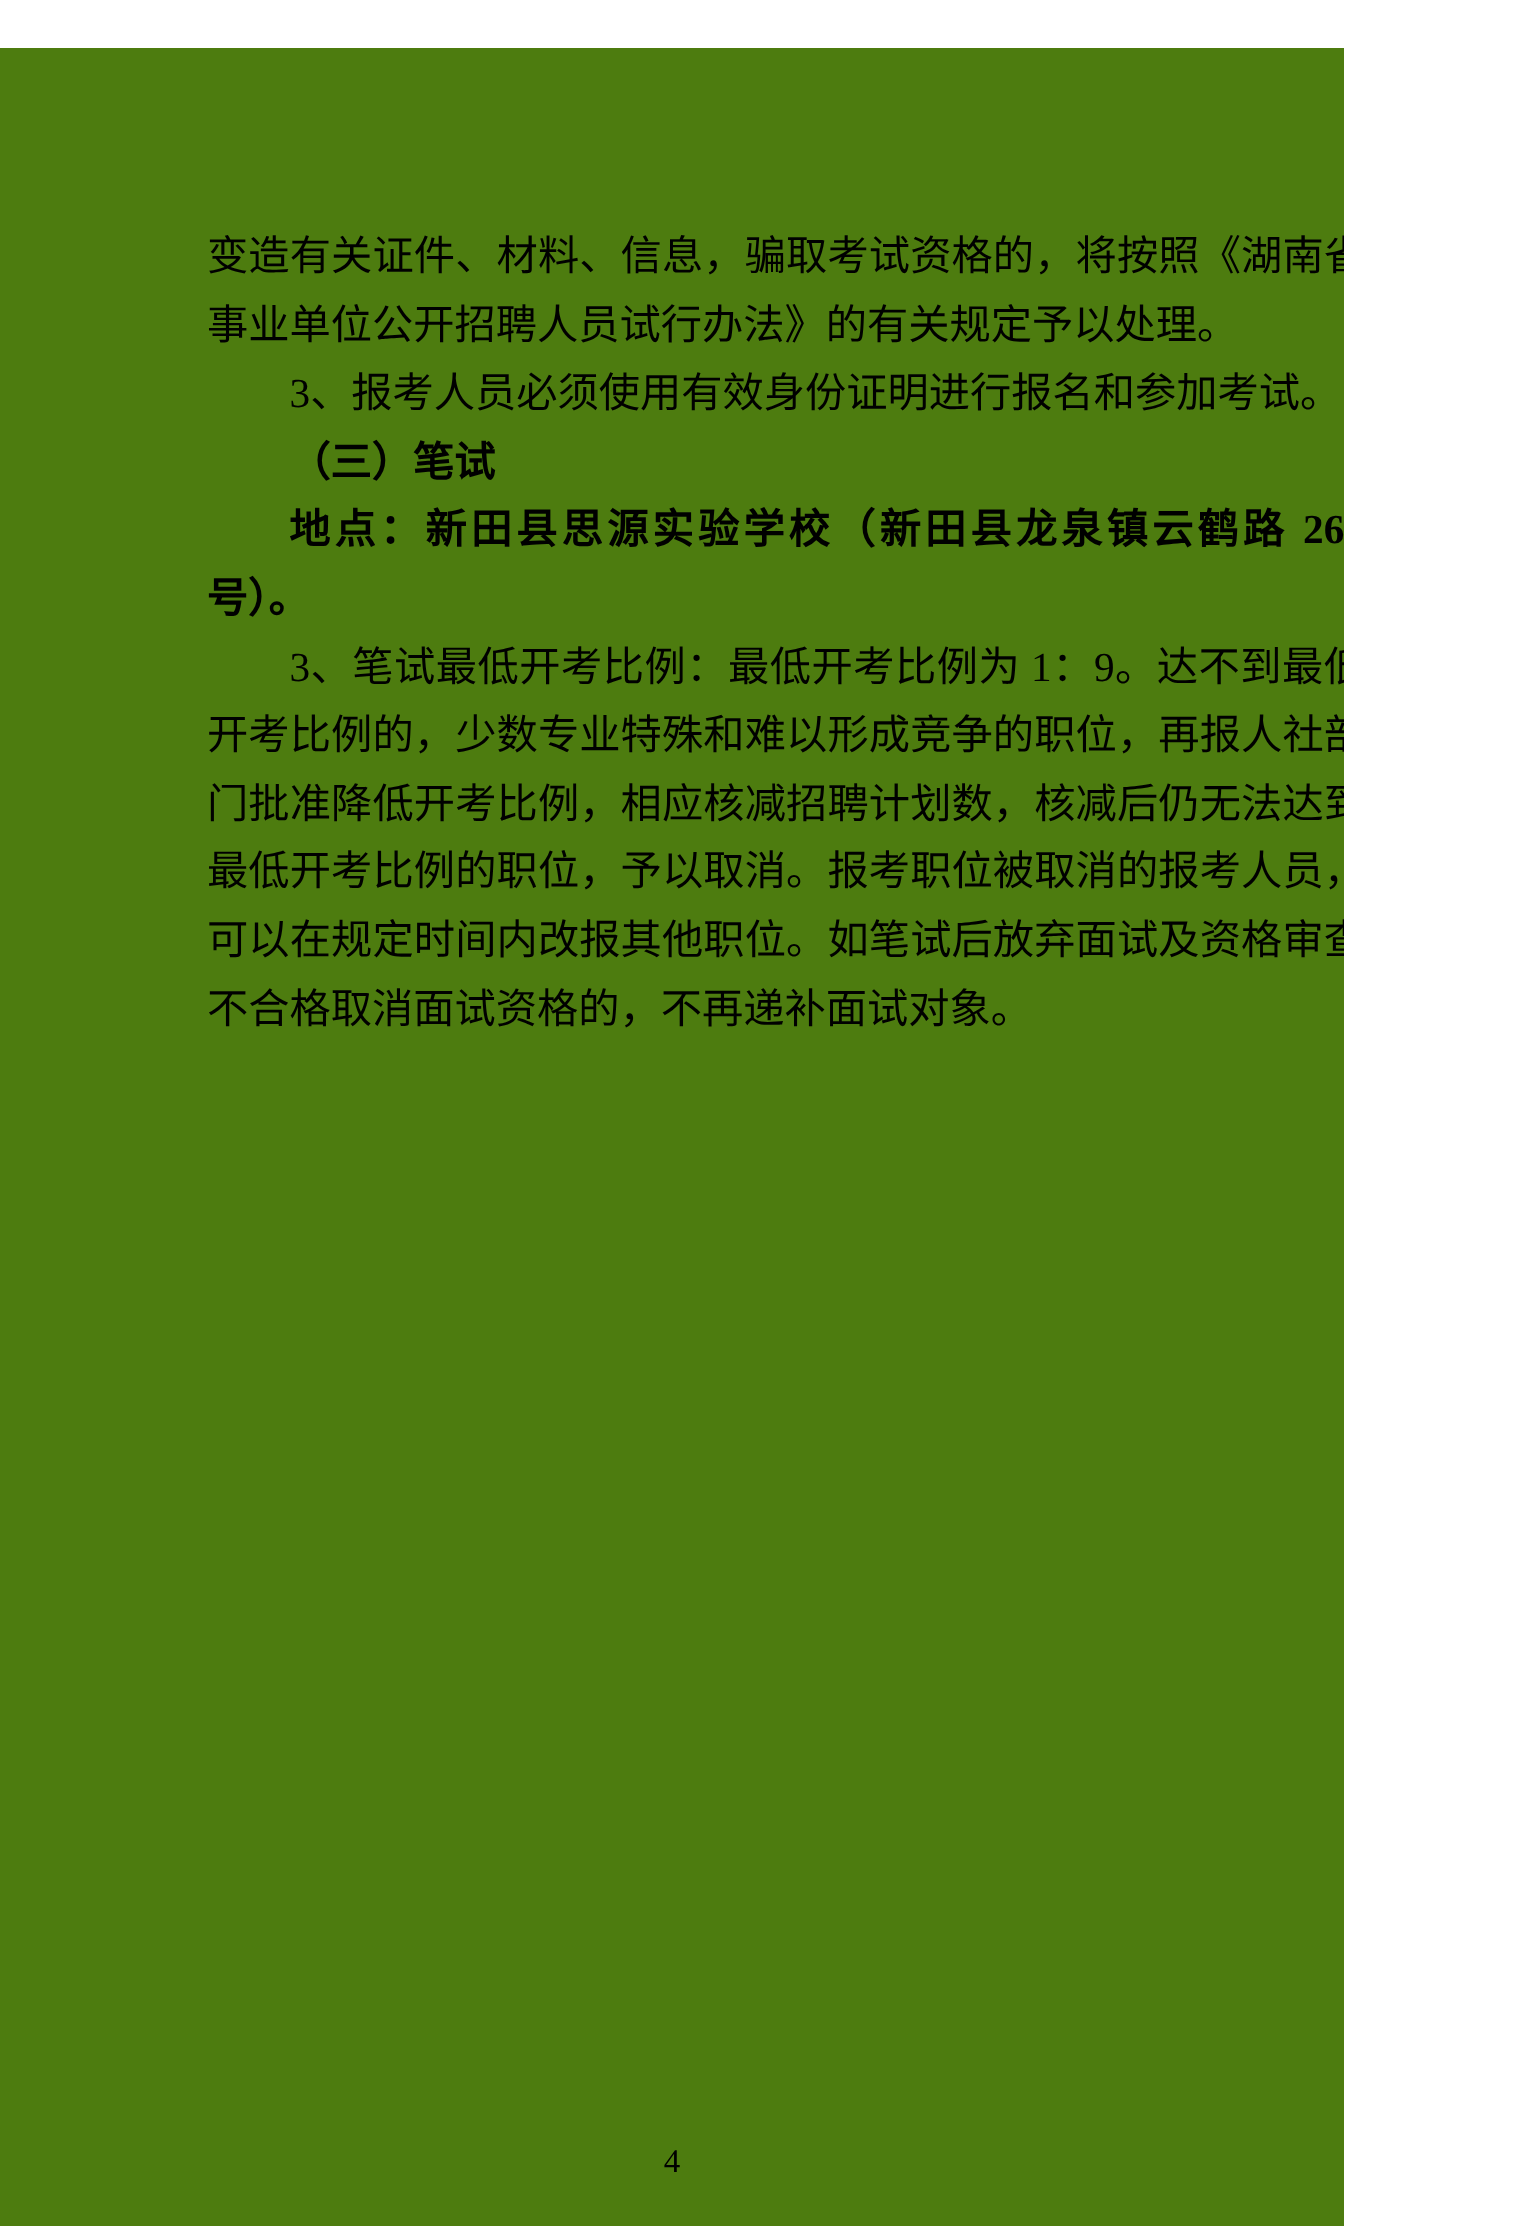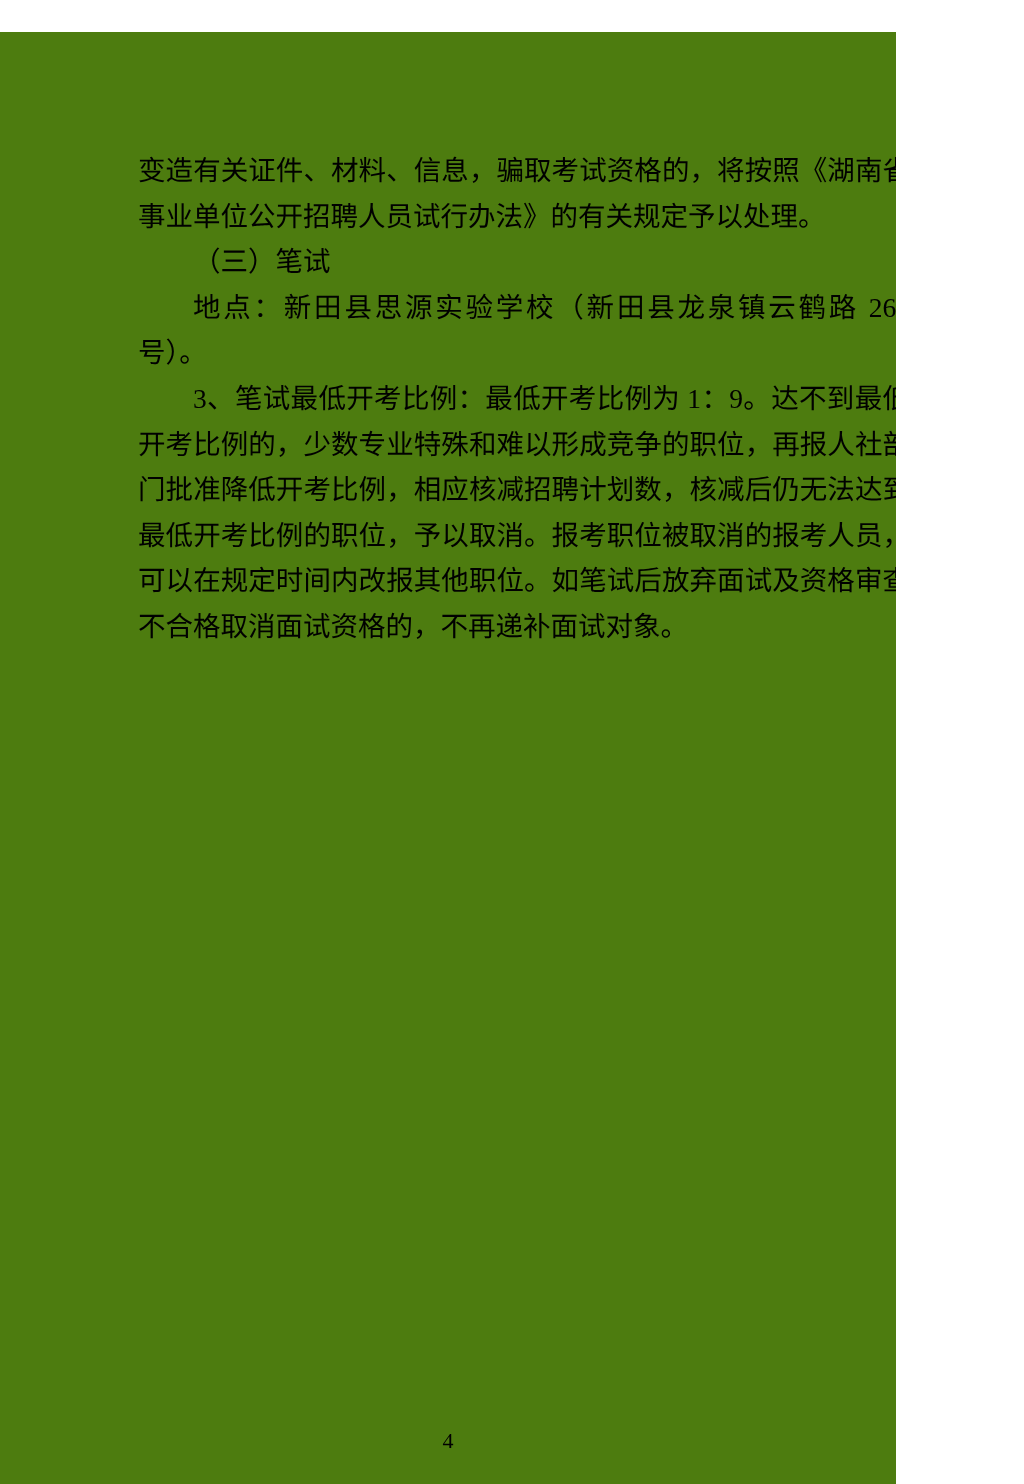--- a/index.html
+++ b/index.html
@@ -41,21 +41,21 @@
     margin: 0;
     padding: 0;
   }
   .indent {
     text-indent: 2em;
   }
   .indent-lg {
     text-indent: 2.35em;
   }
   .bold {
-    font-weight: normal;
+    font-weight: bold;
   }
 
   
   .page-footer {
     position: absolute;
     left: 0;
     top: 1396px;
     width: 100%;
     text-align: center;
     font-size: 22px;
@@ -65,20 +65,21 @@
 </style>
 </head>
 <body>
 
 <div class="page">
 
   <div class="doc-body">
 
     <p>变造有关证件、材料、信息，骗取考试资格的，将按照《湖南省事业单位公开招聘人员试行办法》的有关规定予以处理。</p>
 
+    <p class="indent">3、报考人员必须使用有效身份证明进行报名和参加考试。</p>
 
 
     <p class="indent bold">（三）笔试</p>
 
 
 
 
     <p class="indent bold">地点：新田县思源实验学校（新田县龙泉镇云鹤路 267 号）。</p>
 
     <p class="indent">3、笔试最低开考比例：最低开考比例为 1：9。达不到最低开考比例的，少数专业特殊和难以形成竞争的职位，再报人社部门批准降低开考比例，相应核减招聘计划数，核减后仍无法达到最低开考比例的职位，予以取消。报考职位被取消的报考人员，可以在规定时间内改报其他职位。如笔试后放弃面试及资格审查不合格取消面试资格的，不再递补面试对象。</p>

